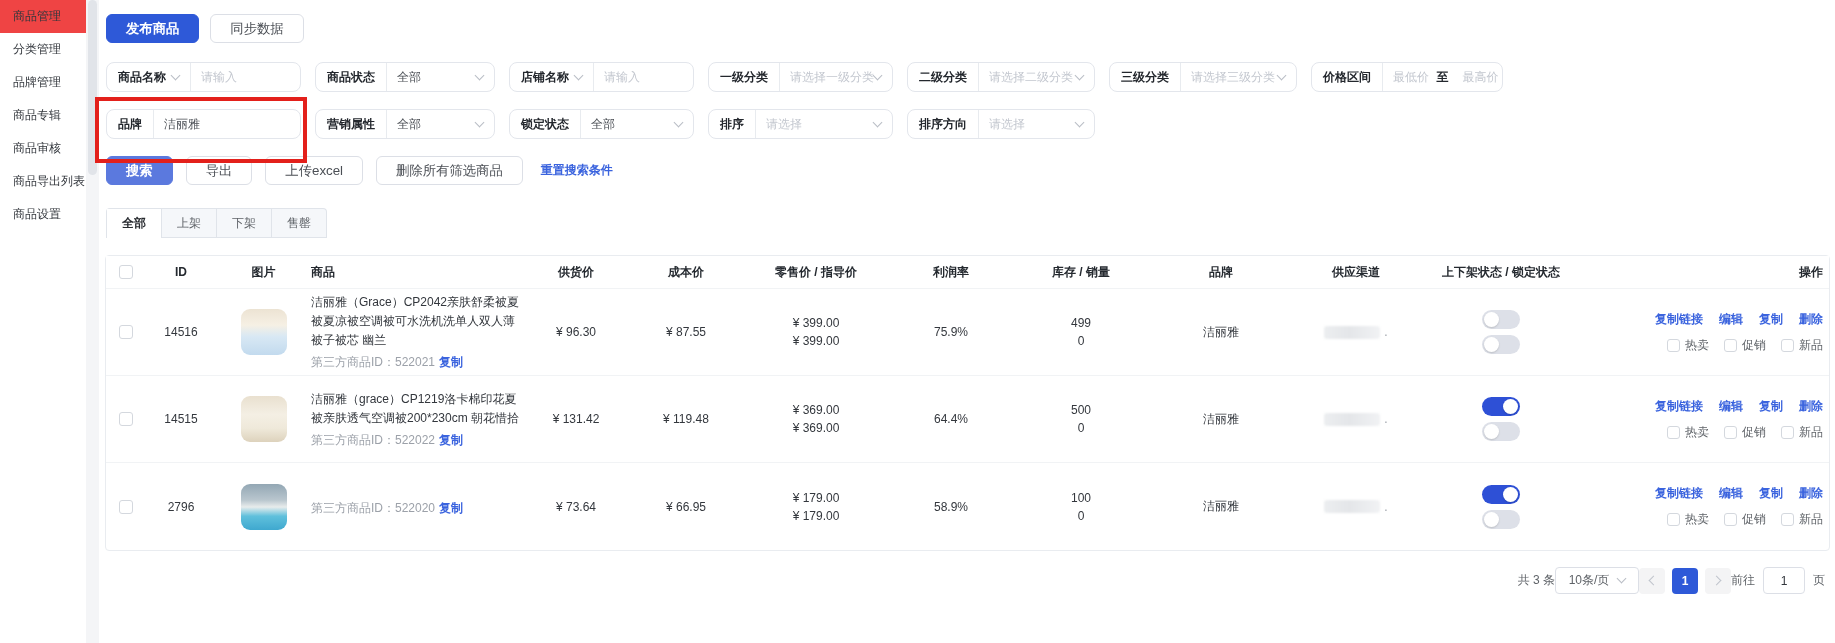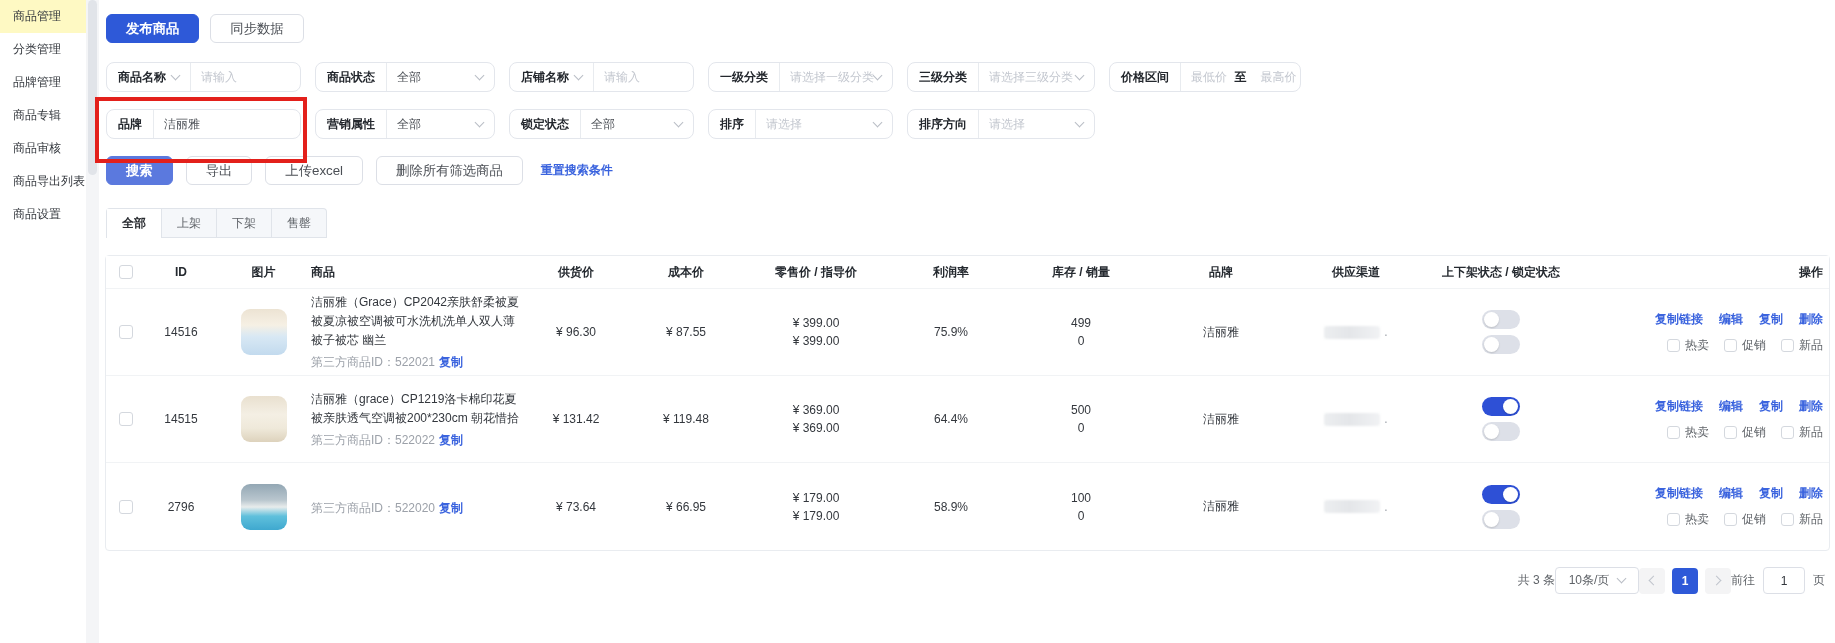--- a/index.html
+++ b/index.html
@@ -2,21 +2,21 @@
 <html><head>
 <meta charset="utf-8">
 <style>
   * { margin:0; padding:0; box-sizing:border-box; }
   html,body { width:1835px; height:643px; background:#fff; overflow:hidden;
     font-family:"Liberation Sans","DejaVu Sans",sans-serif; font-size:12px; color:#33373d; }
 
   
   .sidebar { position:absolute; left:0; top:0; width:86px; height:643px; background:#fff; z-index:5; }
   .side-item { height:33px; line-height:33px; padding-left:13px; color:#33373d; cursor:pointer; white-space:nowrap; }
-  .side-item[data-state="true"] { background:#fef9c3; }
+  .side-item[data-state="true"] { background:#ef4444; }
   .scroll-strip { position:absolute; left:86px; top:0; width:13px; height:643px; background:#f4f5f7; z-index:4; }
   .scroll-thumb { position:absolute; left:2px; top:0; width:9px; height:175px; background:#e1e4e9; border-radius:5px; }
 
   
   .main { position:absolute; left:100px; top:0; width:1730px; height:643px; background:#fff; }
 
   .toolbar { display:flex; gap:11px; margin:14px 0 0 6px; }
   .btn { display:inline-flex; align-items:center; justify-content:center; height:29px; padding:0 19px;
     border-radius:6px; border:1px solid #dcdfe6; background:#fff; color:#4b4f55; cursor:pointer; white-space:nowrap; }
   .btn.primary { background:#2e59d8; border-color:#2e59d8; color:#fff; font-weight:700; }
@@ -151,20 +151,26 @@
           <span>店铺名称</span>
           <span class="chev"></span>
         </span>
       <span class="fdiv"></span>
       <span class="fval ph">请输入</span>
     </div>
     <div class="fbox w185">
       <span class="flabel">一级分类</span>
       <span class="fdiv"></span>
       <span class="fval ph">请选择一级分类</span>
+      <span class="chev right"></span>
+    </div>
+    <div class="fbox w188">
+      <span class="flabel">二级分类</span>
+      <span class="fdiv"></span>
+      <span class="fval ph">请选择二级分类</span>
       <span class="chev right"></span>
     </div>
     <div class="fbox w188">
       <span class="flabel">三级分类</span>
       <span class="fdiv"></span>
       <span class="fval ph">请选择三级分类</span>
       <span class="chev right"></span>
     </div>
     <div class="fbox w192">
       <span class="flabel">价格区间</span>

